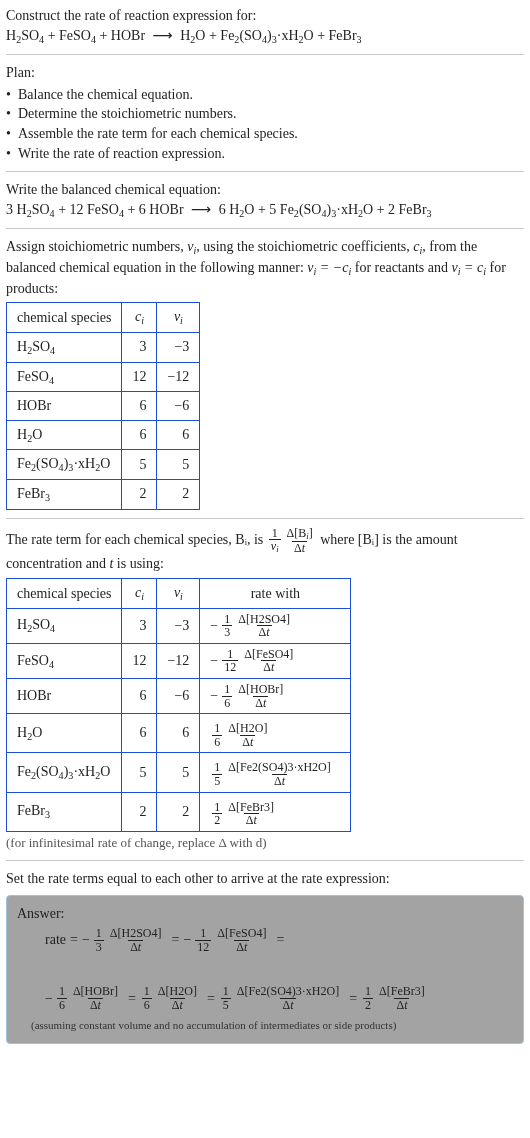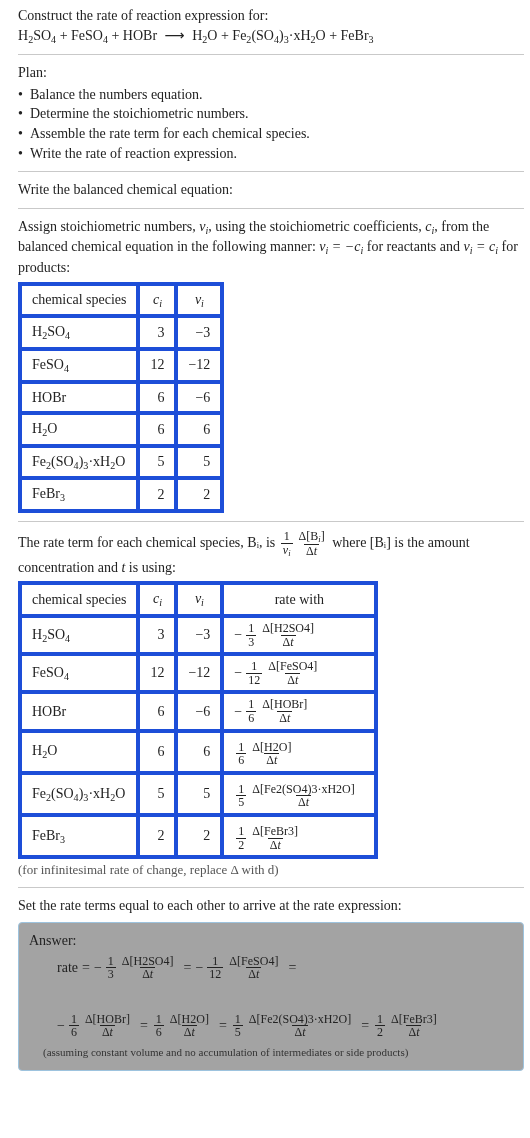--- a/index.html
+++ b/index.html
@@ -6,21 +6,21 @@
     margin: 0;
     padding: 0;
     background: #ffffff;
     font-family: Georgia, 'Times New Roman', serif;
     color: #222;
     font-size: 14px;
     line-height: 1.4;
     width: 530px;
   }
   .page {
-    padding: 6px 6px 20px 18px;
+    padding: 6px 6px 20px 6px;
   }
   .section {
     border-bottom: 1px solid #c9c9c9;
     padding-bottom: 8px;
     margin-bottom: 8px;
   }
   .no-border {
     border-bottom: none;
   }
   .eqn {
@@ -44,21 +44,21 @@
     content: "•";
     position: absolute;
     left: 0;
     top: 0;
   }
   table.stoich {
     border-collapse: collapse;
     margin-top: 4px;
   }
   table.stoich th, table.stoich td {
-    border: 4px solid #1d4ed8;
+    border: 1px solid #1d4ed8;
     padding: 4px 10px;
     font-weight: normal;
     text-align: left;
   }
   table.stoich td.num, table.stoich th.num {
     text-align: right;
   }
   table.stoich td.center, table.stoich th.center {
     text-align: center;
   }
@@ -139,29 +139,34 @@
     <div class="eqn">
       H<sub>2</sub>SO<sub>4</sub> + FeSO<sub>4</sub> + HOBr
       <span class="arrow">⟶</span>
       H<sub>2</sub>O + Fe<sub>2</sub>(SO<sub>4</sub>)<sub>3</sub>·xH<sub>2</sub>O + FeBr<sub>3</sub>
     </div>
   </div>
 
   <div class="section">
     <div>Plan:</div>
     <ul class="plan-list">
-      <li>Balance the numbers equation.</li>
+      <li>Balance the chemical equation.</li>
       <li>Determine the stoichiometric numbers.</li>
       <li>Assemble the rate term for each chemical species.</li>
       <li>Write the rate of reaction expression.</li>
     </ul>
   </div>
 
   <div class="section">
     <div>Write the balanced chemical equation:</div>
+    <div class="eqn">
+      3 H<sub>2</sub>SO<sub>4</sub> + 12 FeSO<sub>4</sub> + 6 HOBr
+      <span class="arrow">⟶</span>
+      6 H<sub>2</sub>O + 5 Fe<sub>2</sub>(SO<sub>4</sub>)<sub>3</sub>·xH<sub>2</sub>O + 2 FeBr<sub>3</sub>
+    </div>
   </div>
 
   <div class="section">
     <div>
       <span>Assign stoichiometric numbers, </span><i>ν<sub>i</sub></i><span>, using the stoichiometric coefficients, </span><i>c<sub>i</sub></i><span>, from the balanced chemical equation in the following manner: </span><i>ν<sub>i</sub> = −c<sub>i</sub></i><span> for reactants and </span><i>ν<sub>i</sub> = c<sub>i</sub></i><span> for products:</span>
     </div>
     <table class="stoich">
       <tbody>
           <tr>
         <th>chemical species</th>

